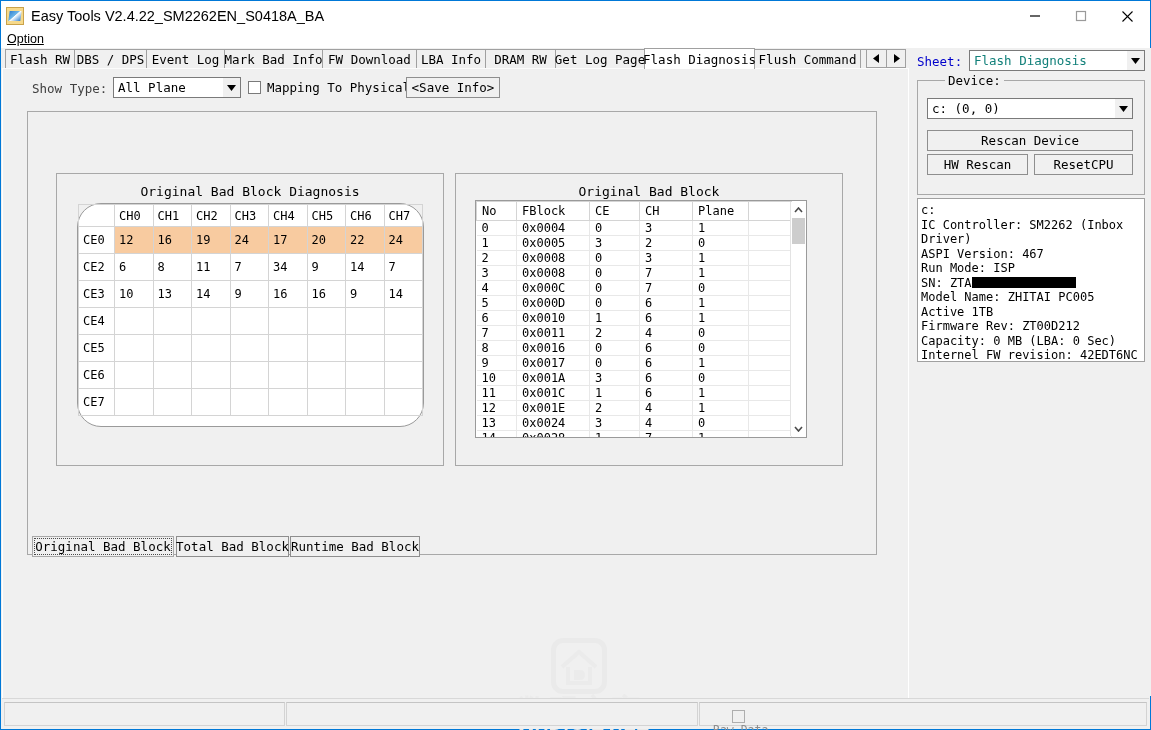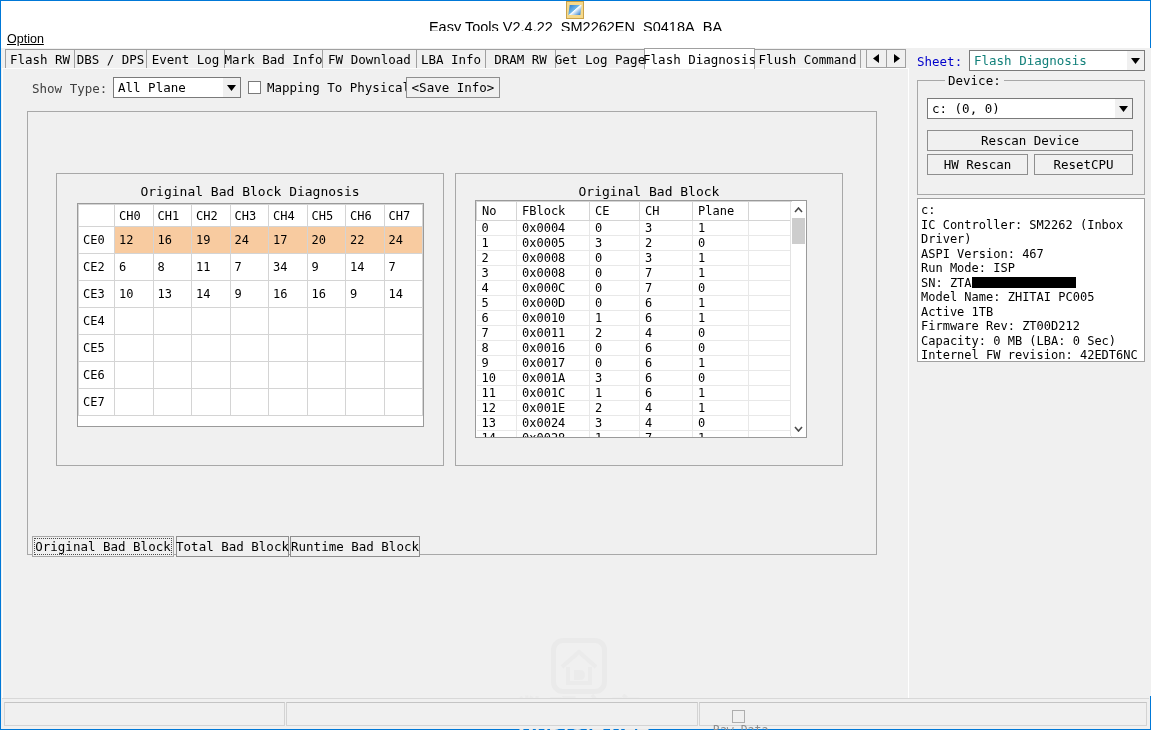--- a/index.html
+++ b/index.html
@@ -12,21 +12,21 @@
     position:relative;
   }
   .app{
     position:absolute;left:0;top:0;width:1151px;height:730px;
     border:1px solid #0078d7;box-sizing:border-box;background:#f0f0f0;
   }
   
   .titlebar{
     position:absolute;left:0;top:0;right:0;height:30px;
     background:#ffffff;
-    display:flex;align-items:center;flex-direction:column;
+    display:flex;align-items:center;
   }
   .app-icon{
     width:18px;height:18px;margin-left:5px;margin-right:7px;
     background:#f6d98b;border:1px solid #c9a24a;
     position:relative;box-sizing:border-box;flex:none;
   }
   .app-icon:before{
     content:"";position:absolute;left:2px;top:3px;width:12px;height:10px;
     background:linear-gradient(135deg,#2f7fd0 0%,#6fb6e8 45%,#ffffff 50%,#2f7fd0 100%);
     transform:skewX(-8deg);
@@ -137,21 +137,21 @@
   .paneltitle{
     position:absolute;top:10px;left:0;width:100%;text-align:center;
     font-size:13px;white-space:nowrap;
   }
   
   .grid{
     position:absolute;background:#ffffff;
     border:1px solid #9a9a9a;box-sizing:border-box;
     border-collapse:collapse;
   }
-  #diag-grid{left:20px;top:29px;width:347px;height:224px;}
+  #diag-grid{left:20px;top:29px;width:347px;height:224px;border-radius:24px;}
   table.g{border-collapse:collapse;width:100%;table-layout:fixed;}
   table.g td,table.g th{
     border:1px solid #d4d4d4;height:27px;padding:0 0 0 4px;
     font-size:12px;font-weight:normal;text-align:left;
     font-family:"DejaVu Sans Mono","Liberation Mono",monospace;
     box-sizing:border-box;overflow:hidden;white-space:nowrap;
   }
   table.g th{height:22px;}
   table.g td.hl{background:#f8cba0;}
   .col-ce{width:36px;}

